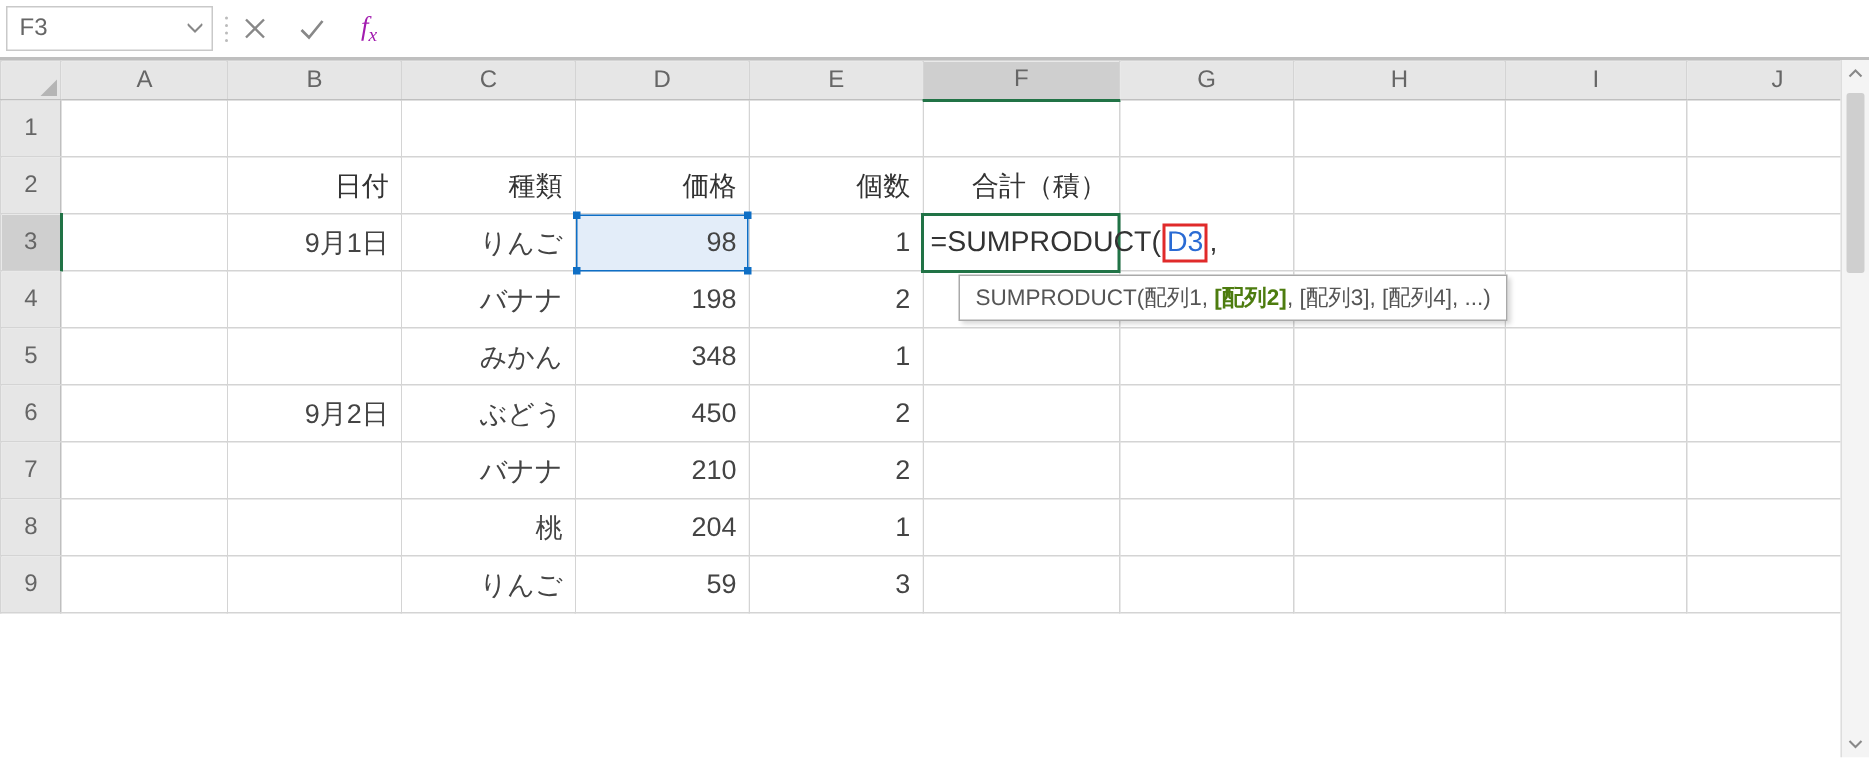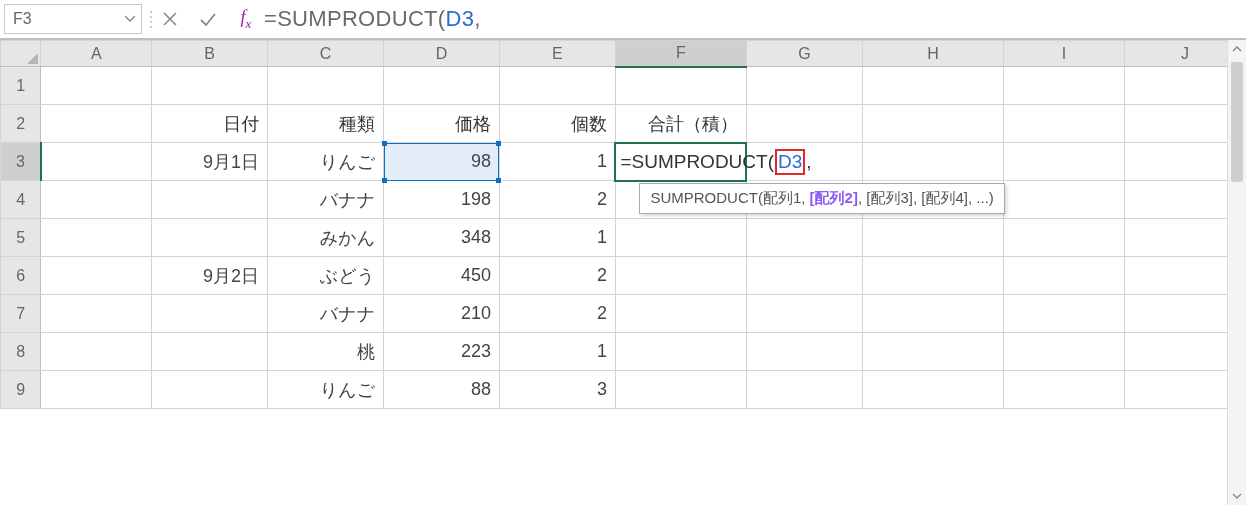--- a/index.html
+++ b/index.html
@@ -142,21 +142,21 @@
     position:absolute;
     background:var(--tooltip-bg);
     border:1px solid var(--tooltip-border);
     font-size:15px;color:#555;
     padding:5px 10px;
     z-index:8;
     box-shadow:2px 2px 3px rgba(0,0,0,0.15);
     white-space:nowrap;
     font-family:"Meiryo",sans-serif;
   }
-  .fn-tooltip .bold{font-weight:bold;color:#8b5cf6}
+  .fn-tooltip .bold{font-weight:bold;color:#4d7c0f}
   
   .vscroll{
     position:absolute;right:0;top:40px;bottom:0;width:18px;
     background:#f4f4f4;border-left:1px solid #ddd;
   }
   .vscroll .up,.vscroll .down{
     height:18px;display:flex;align-items:center;justify-content:center;color:#888;
   }
   .vscroll .down{position:absolute;bottom:0;left:0;right:0}
   .vscroll .thumb{
@@ -190,21 +190,20 @@
     </div>
     <div class="fx-btn">
       <svg width="18" height="16" viewBox="0 0 18 16">
           <path d="M2 9 L7 14 L16 3" stroke="#888" stroke-width="1.8" fill="none"></path>
         </svg>
     </div>
     <div class="fx-btn">
       <span class="fx-label">f<span style="font-size:13px;vertical-align:sub">x</span></span>
     </div>
   </div>
-  <div class="fx-input"><span>=SUMPRODUCT(</span><span class="ref-hl">D3</span><span>,</span></div>
 </div>
 
 <div class="sheet">
 <table class="grid">
   <colgroup>
     <col style="width:40px">
         <col class="cA">
         <col class="cB">
         <col class="cC">
         <col class="cD">
@@ -430,21 +429,21 @@
               <span></span>
             </div>
           </td>
       <td class="tborder al-r">
             <div class="inner">
               <span>桃</span>
             </div>
           </td>
       <td class="tborder al-r">
             <div class="inner">
-              <span>223</span>
+              <span>204</span>
             </div>
           </td>
       <td class="tborder al-r">
             <div class="inner">
               <span>1</span>
             </div>
           </td>
       <td class="tborder"></td>
       <td></td>
           <td></td>
@@ -459,21 +458,21 @@
               <span></span>
             </div>
           </td>
       <td class="tborder al-r">
             <div class="inner">
               <span>りんご</span>
             </div>
           </td>
       <td class="tborder al-r">
             <div class="inner">
-              <span>88</span>
+              <span>59</span>
             </div>
           </td>
       <td class="tborder al-r">
             <div class="inner">
               <span>3</span>
             </div>
           </td>
       <td class="tborder"></td>
       <td></td>
           <td></td>

